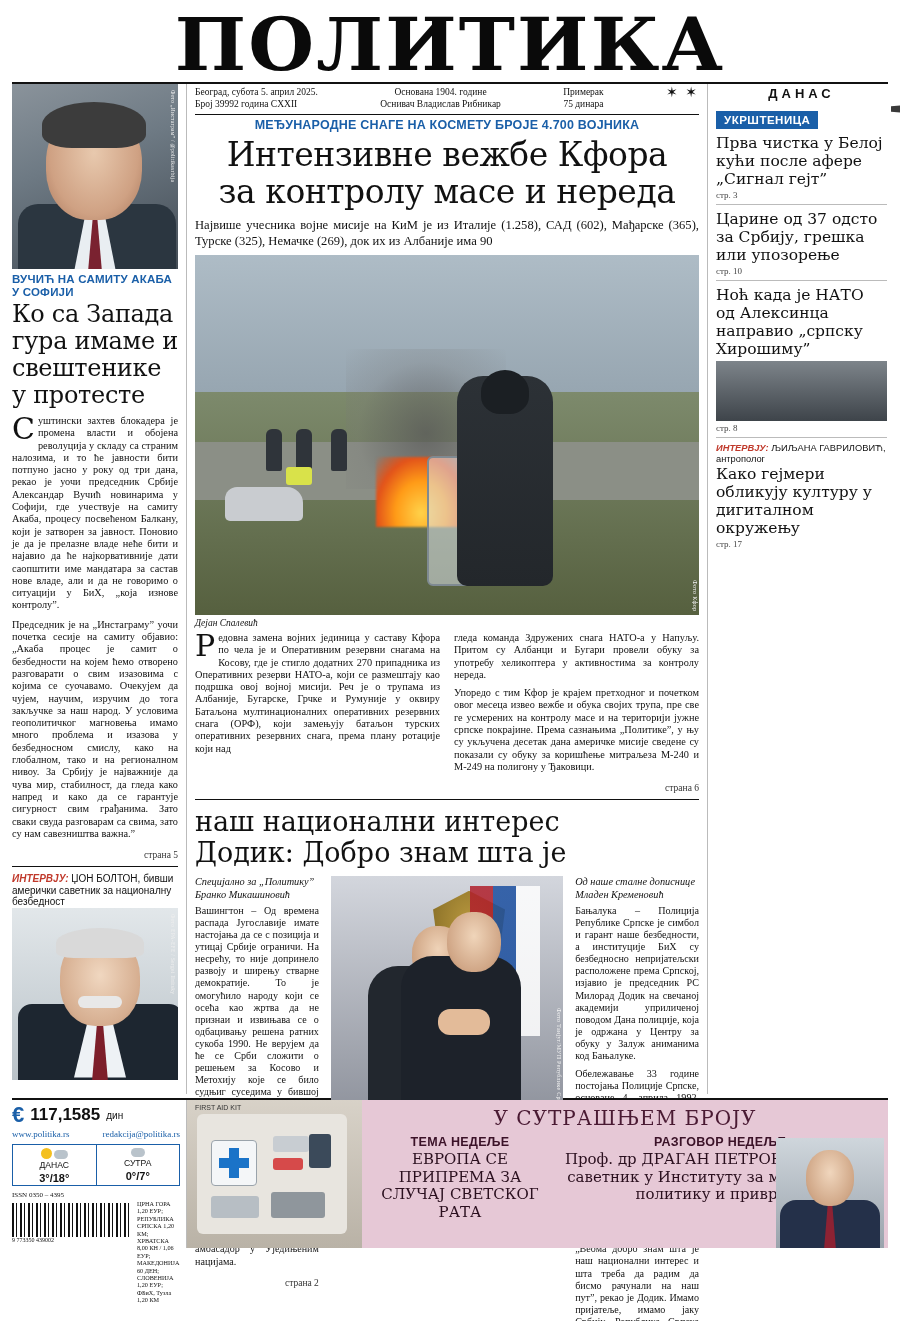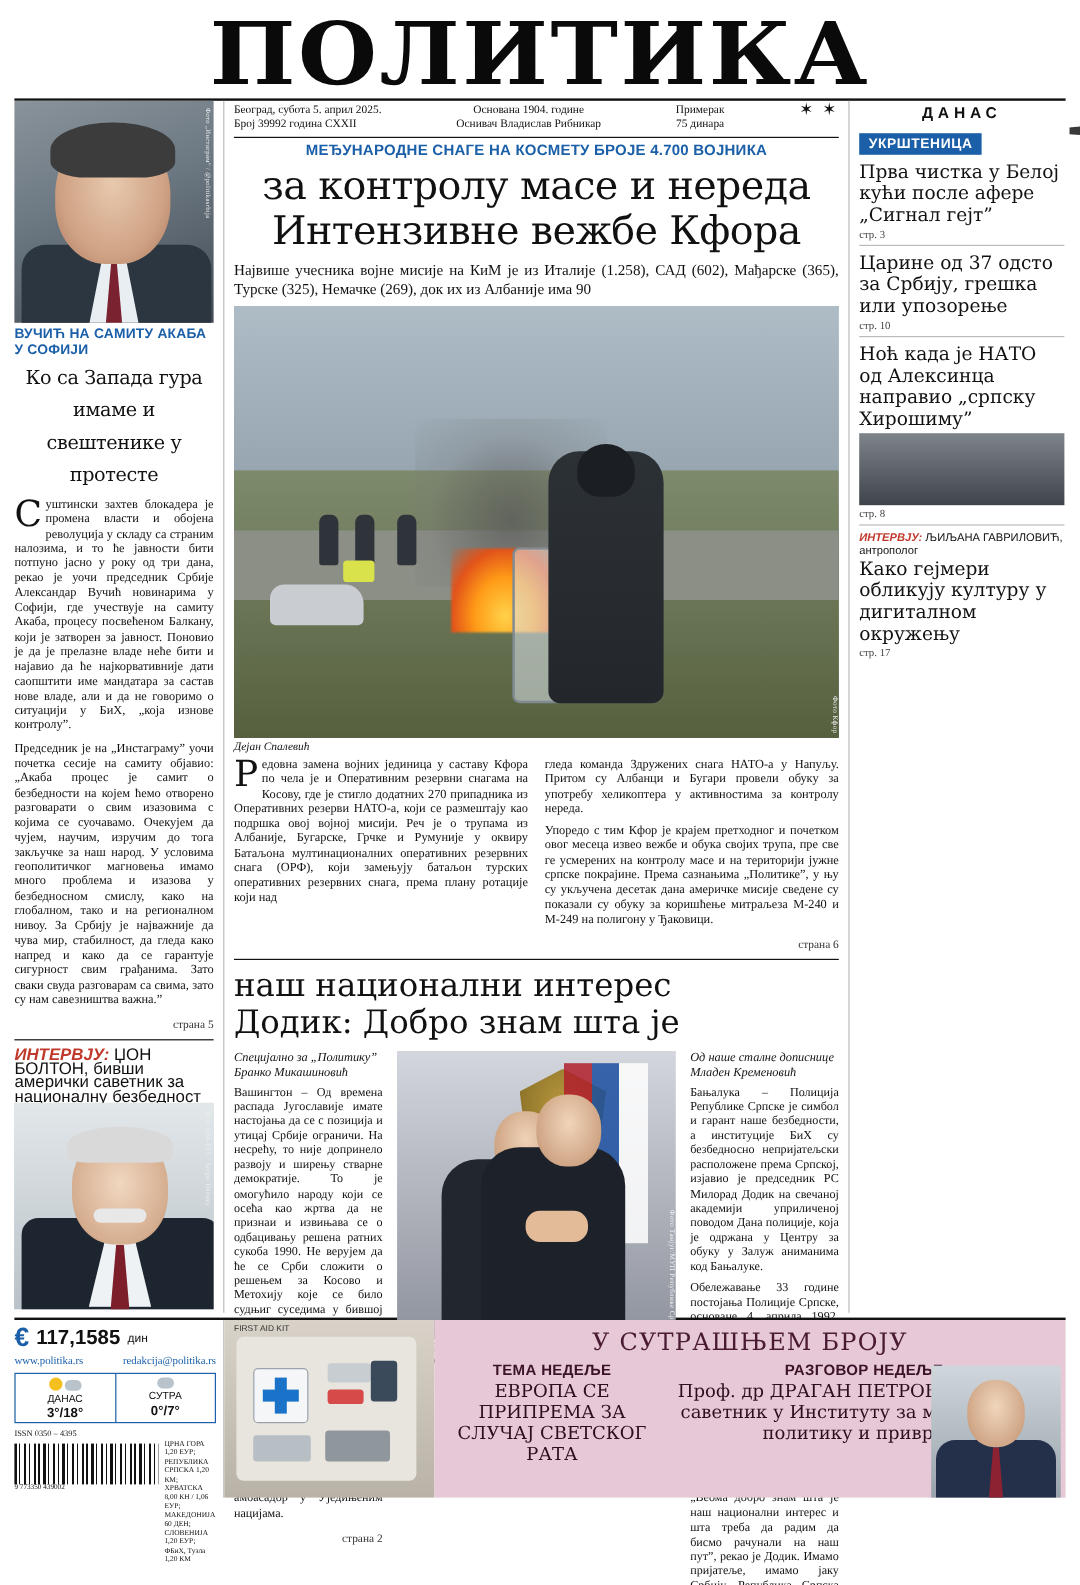--- a/index.html
+++ b/index.html
@@ -78,39 +78,39 @@
     letter-spacing:0.3px;
   }
   .kicker-blue {
     color:#1a5fa8; font-weight:bold; font-size:11.5px;
     line-height:13px; letter-spacing:.2px;
     font-family:"Liberation Sans", sans-serif;
     margin:2px 0 2px 0;
   }
   .lead-head {
     font-family:"DejaVu Serif", serif;
-    font-size:16px; line-height:27px; font-weight:normal;
-    margin:2px 0 6px 0; letter-spacing:-0.3px;text-align:center;
+    font-size:24px; line-height:27px; font-weight:normal;
+    margin:2px 0 6px 0; letter-spacing:-0.3px;
   }
   .body-text {
     font-size:10.3px; line-height:12.3px; text-align:justify;
     hyphens:auto;
   }
   .body-text p { margin:0 0 7px 0; }
   .dropcap::first-letter {
     float:left; font-size:30px; line-height:25px; padding:1px 3px 0 0;
     font-family:"DejaVu Serif", serif;
   }
   .page-ref { text-align:right; font-size:9.5px; color:#333;margin-top:10px; }
 
   .sep { border-top:1px solid #111; margin:6px 0; }
 
   .interview-tag {
     font-family:"Liberation Sans", sans-serif;
-    font-size:14px; line-height:11.5px;
+    font-size:10px; line-height:11.5px;
   }
   .interview-tag .ital { color:#c0392b; font-weight:bold; font-style:italic; }
   .interview-head {
     font-family:"DejaVu Serif", serif;
     font-size:17.5px; line-height:20px; margin:3px 0 5px 0;
   }
   .bolton-photo {
     width:100%; height:172px;
     background:linear-gradient(180deg,#cfd6dc 0%, #9aa5ad 100%);
     position:relative; overflow:hidden; margin-bottom:3px;
@@ -459,22 +459,22 @@
         <div class="c">
           <div>Примерак</div>
           <div>75 динара</div>
         </div>
         <div class="stars">✶ ✶</div>
       </div>
       <div class="rule-thin"></div>
 
       <div class="top-kicker">МЕЂУНАРОДНЕ СНАГЕ НА КОСМЕТУ БРОЈЕ 4.700 ВОЈНИКА</div>
       <div class="main-head">
+        <div>Интензивне вежбе Кфора</div>
         <div>за контролу масе и нереда</div>
-        <div>Интензивне вежбе Кфора</div>
       </div>
 
       <div class="standfirst">Највише учесника војне мисије на КиМ је из Италије (1.258), САД (602), Мађарске (365), Турске (325), Немачке (269), док их из Албаније има 90</div>
 
       <div class="kfor-photo">
         <div class="sky"></div>
         <div class="ground"></div>
         <div class="road"></div>
         <div class="smoke"></div>
         <div class="car"></div>

